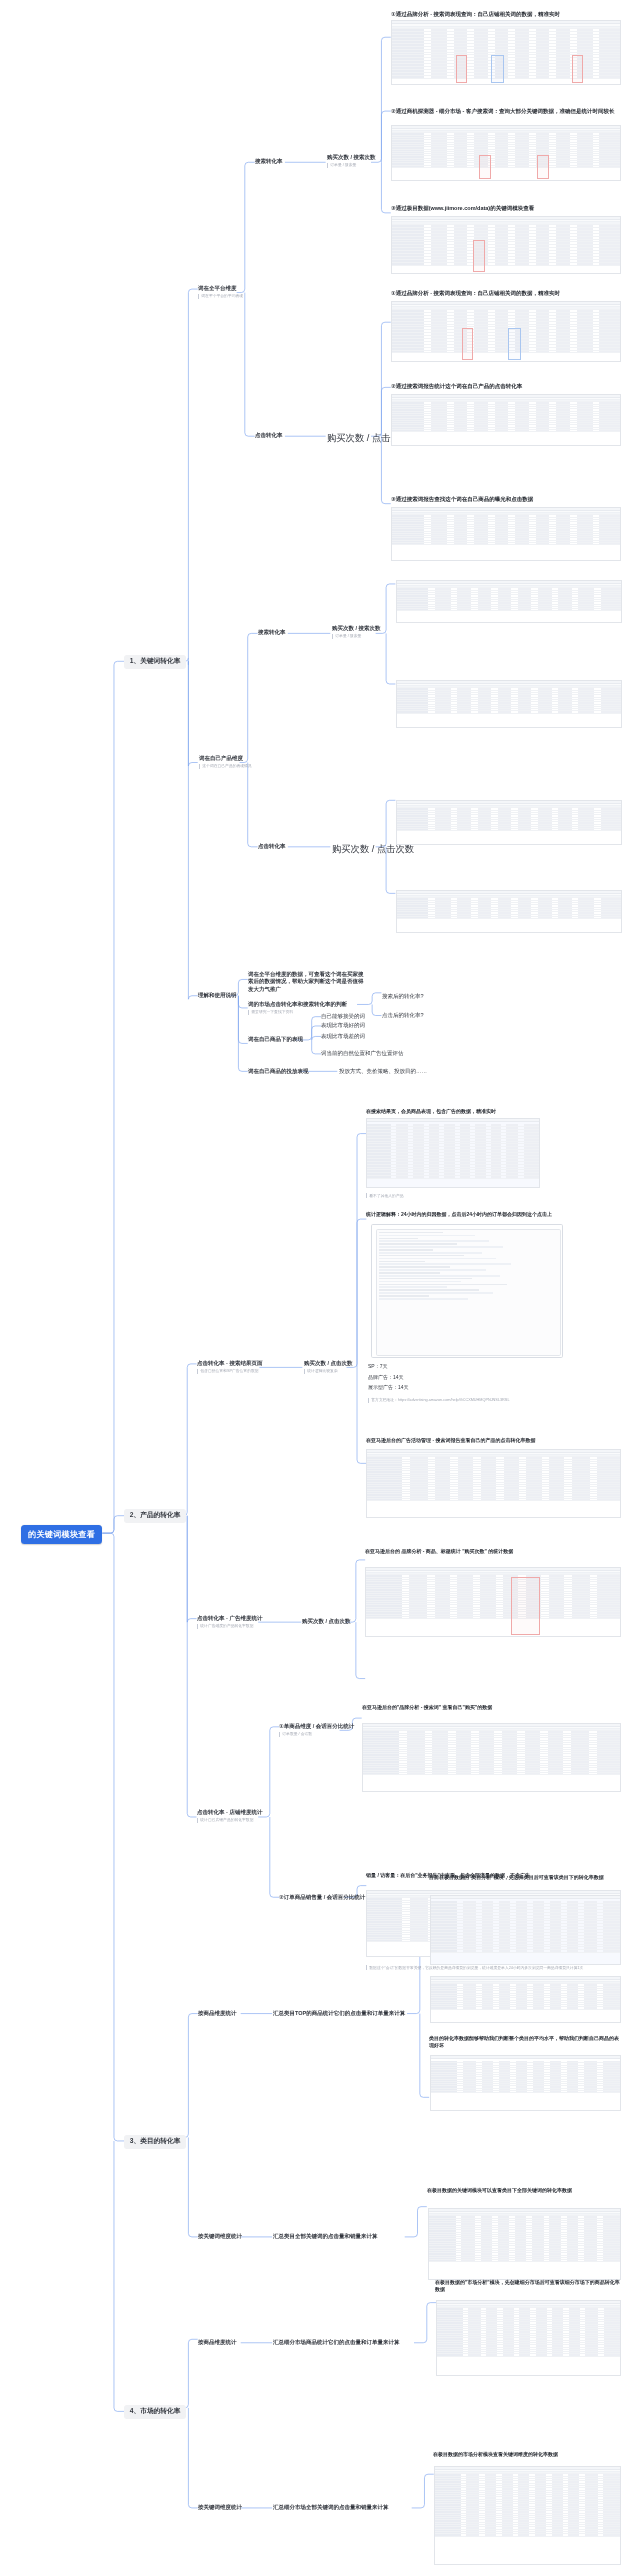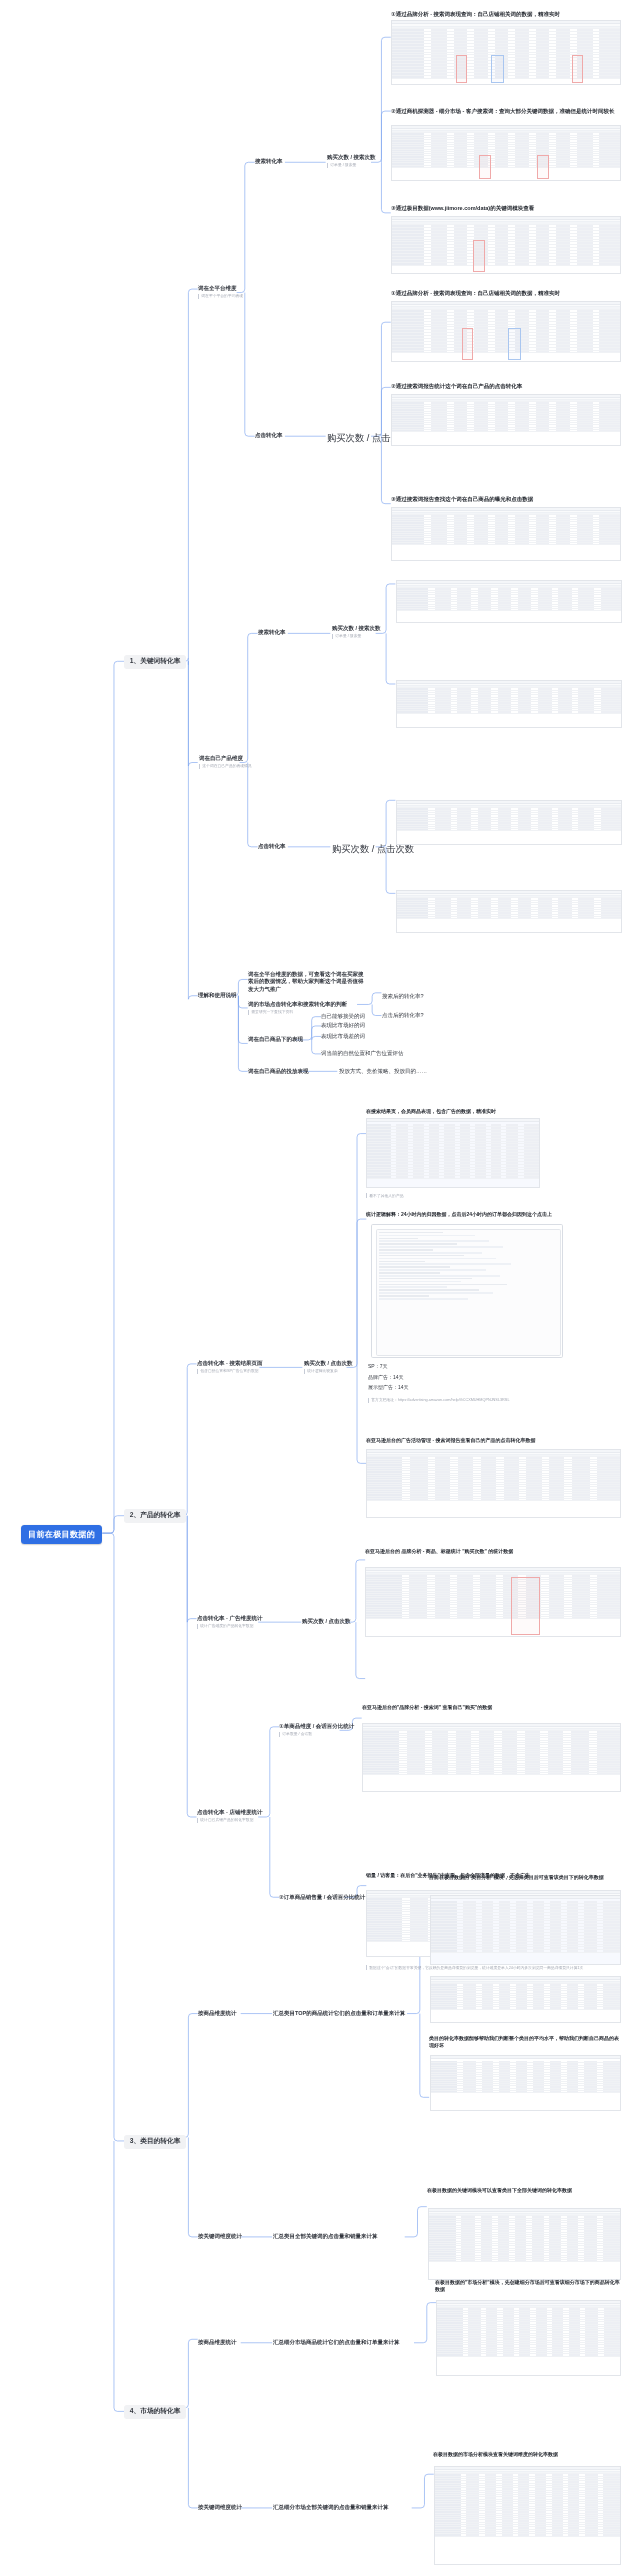--- a/index.html
+++ b/index.html
@@ -156,21 +156,21 @@
 
     <path d="M309 4140 H318 Q324 4140 324 4134 V4028 Q324 4022 330 4022 H340"></path>
     <path d="M324 4140 V4306 Q324 4312 330 4312 H340"></path>
     <path d="M414 4028 H468"></path>
     <path d="M712 4028 H728 Q734 4028 734 4022 V3965 Q734 3959 740 3959 H750"></path>
     <path d="M414 4312 H468"></path>
     <path d="M708 4312 H724 Q730 4312 730 4306 V4260 Q730 4254 736 4254 H746"></path>
   </g>
 </svg>
 
-<div class="node root" style="left:21px; top:1525px;">目前在极目数据的</div>
+<div class="node root" style="left:21px; top:1525px;">的关键词模块查看</div>
 
 <div class="node chip" style="left:124px; top:655px;">1、关键词转化率</div>
 <div class="node chip" style="left:124px; top:1509px;">2、产品的转化率</div>
 <div class="node chip" style="left:124px; top:2135px;">3、类目的转化率</div>
 <div class="node chip" style="left:124px; top:2405px;">4、市场的转化率</div>
 
 <div class="node" style="left:198px; top:285px;">
   <div class="t">词在全平台维度</div>
   <div class="sub">词在整个平台的平均表现</div>
 </div>

